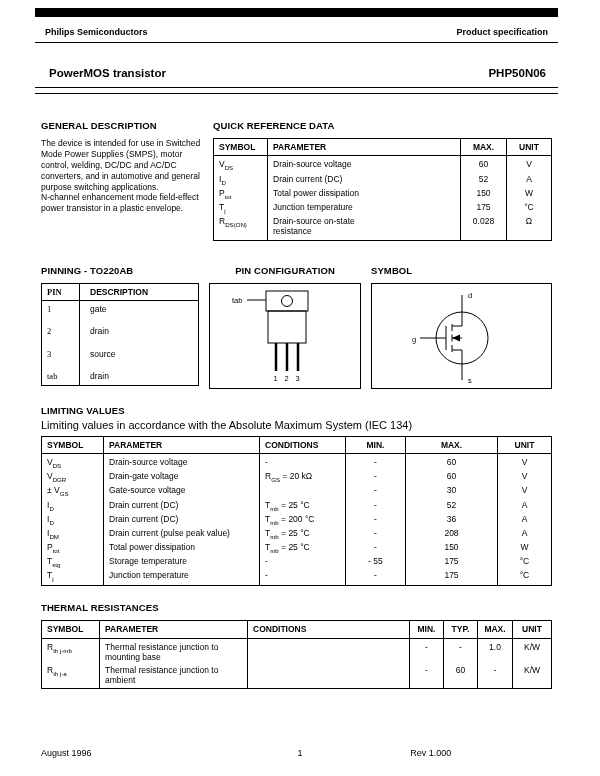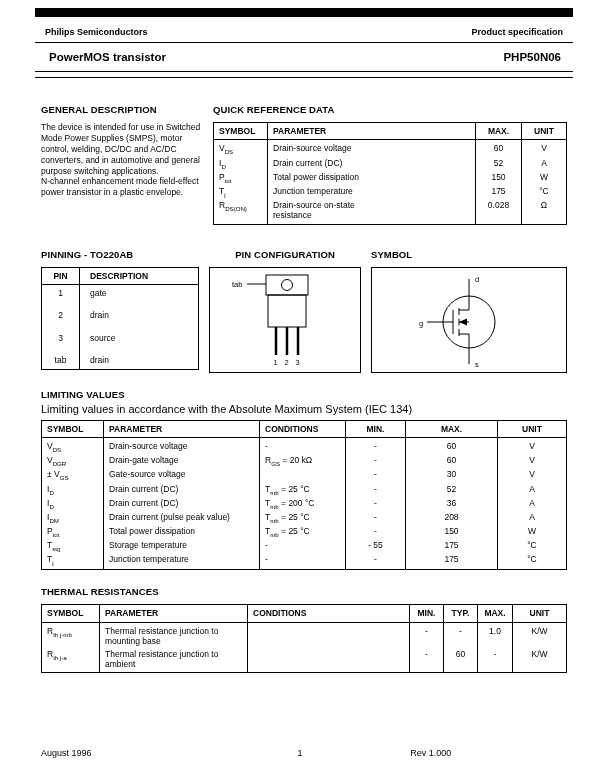--- a/index.html
+++ b/index.html
@@ -1,21 +1,21 @@
 <!DOCTYPE html>
 <html><head>
 <meta charset="utf-8">
 <style>
   html,body{margin:0;padding:0;background:#d8d8d8;}
   .page{position:relative;width:600px;height:776px;background:#ffffff;font-family:"Liberation Sans",sans-serif;color:#000;overflow:hidden;margin:0 auto;}
-  .inner{padding:8px 27px 0 35px;}
+  .inner{padding:8px 42px 0 35px;}
   .topbar{height:9px;background:#000;}
   .hdr-row{display:flex;justify-content:space-between;align-items:flex-end;font-size:9px;font-weight:bold;margin:10px 10px 5px 10px;}
   .rule{height:0;border-top:1px solid #000;}
-  .title-row{display:flex;justify-content:space-between;font-size:11.5px;font-weight:bold;margin:8px 12px 8px 14px;}
+  .title-row{display:flex;justify-content:space-between;font-size:11.5px;font-weight:bold;margin:24px 12px 8px 14px;}
   .double-rule{height:5px;border-top:1px solid #000;border-bottom:1px solid #000;}
   .content{margin:0 6px;}
   h3{font-size:9.5px;font-weight:bold;margin:0 0 7px 0;letter-spacing:0.1px;}
   p{margin:0;}
 
   .row-top{display:flex;gap:12px;margin-top:26px;}
   .col-left{width:160px;}
   .col-left p{font-size:8.5px;line-height:1.28;}
   .col-right{flex:1;}
 
@@ -34,21 +34,21 @@
   .dtable th,.dtable td{border-left:1px solid #000;padding:1px 5px;vertical-align:top;text-align:left;line-height:1.22;overflow:hidden;}
   .dtable th{border-bottom:1px solid #000;font-weight:bold;padding-top:3px;padding-bottom:3px;}
   .dtable th:first-child,.dtable td:first-child{border-left:none;}
   .dtable tbody tr:first-child td{padding-top:3px;}
   .dtable tbody tr:last-child td{padding-bottom:3px;}
   sub{font-size:0.72em;}
 
   .qr th:nth-child(n+3),.qr td:nth-child(n+3){text-align:center;}
   .lv th:nth-child(n+4),.lv td:nth-child(n+4){text-align:center;}
   .trt th:nth-child(n+4),.trt td:nth-child(n+4){text-align:center;}
-  .pin th:first-child,.pin td:first-child{text-align:center;}
+  .pin th:first-child,.pin td:first-child{text-align:left;font-family:Liberation Serif, serif;}
   .pin td{padding-top:6px;padding-bottom:6px;}
   .pin th:nth-child(2),.pin td:nth-child(2){padding-left:10px;}
 
   svg{display:block;}
   .drawing line,.drawing rect,.drawing circle,.drawing path{stroke:#000;fill:none;stroke-width:1;}
   .drawing .lead{stroke-width:2.5;}
   .drawing .fill{fill:#000;stroke:none;}
   .drawing text{font-family:"Liberation Sans",sans-serif;font-size:7.5px;fill:#000;stroke:none;}
 
   .footer{position:absolute;left:41px;right:41px;top:748px;display:grid;grid-template-columns:1fr auto 1fr;font-size:9px;}

